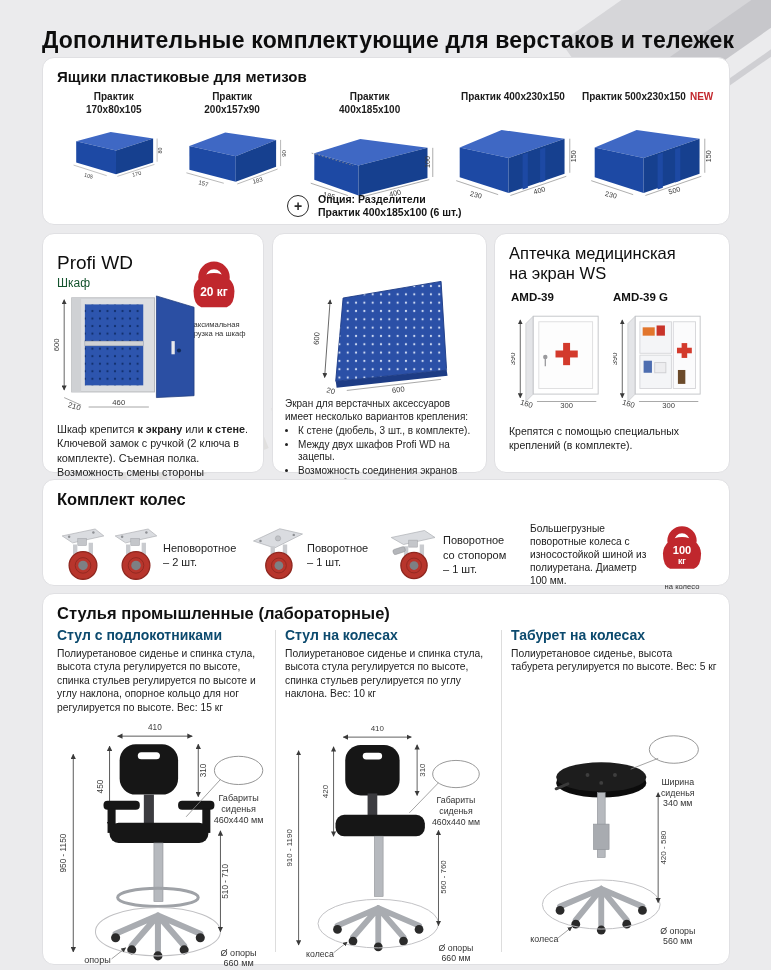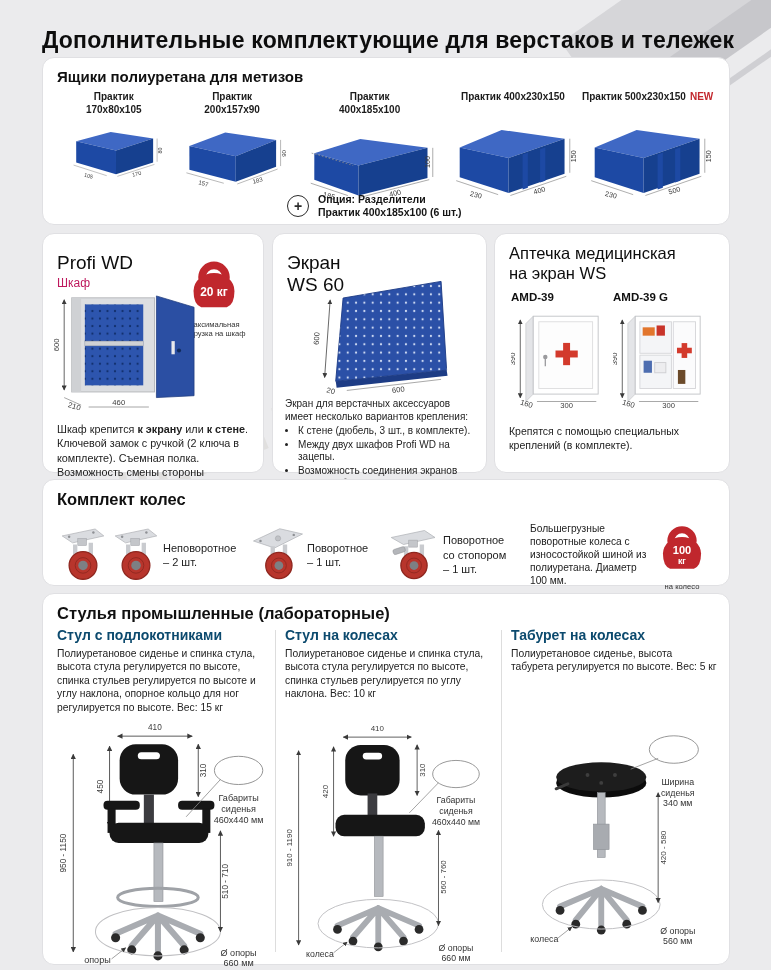--- a/index.html
+++ b/index.html
@@ -40,21 +40,21 @@
   .bin-name{font-size:10px;font-weight:700;line-height:1.25;color:#1b1b1b;min-height:25px}
   .badge-new{color:#c2272d;font-weight:800;margin-left:4px}
   .bin-fig{display:flex;align-items:flex-end;justify-content:center}
   .option-row{position:absolute;left:244px;bottom:5px;display:flex;gap:9px;align-items:center}
   .plus-circle{width:20px;height:20px;border:1.6px solid #2b2b2b;border-radius:50%;
     display:flex;align-items:center;justify-content:center;font-size:14px;font-weight:700;color:#2b2b2b;flex:0 0 auto}
   .option-text{font-size:10.5px;font-weight:800;line-height:1.25;color:#151515}
 
   
   .panel-title-lg{font-size:19px;font-weight:400;margin:8px 0 0;color:#0e0e0e}
-  .panel-sub{font-size:12px;margin-top:2px;color:#be185d}
+  .panel-sub{font-size:12px;margin-top:2px;color:#14532d}
   .kb-block{position:absolute;right:8px;top:21px;width:82px;text-align:center}
   .kb-caption{font-size:7.6px;line-height:1.25;color:#333;margin-top:1px}
   .cab-fig{position:absolute;left:8px;top:58px}
   .profi-desc{position:absolute;left:14px;right:10px;top:177px;font-size:10.8px;line-height:1.34;color:#222}
   .screen-fig{position:absolute;left:28px;top:40px}
   .screen-text{position:absolute;left:12px;right:8px;top:164px;font-size:10px;line-height:1.26;color:#222}
   .screen-text ul{margin:2px 0 0 13px;padding:0}
   .screen-text li{margin:0 0 1px}
   .medkit-title{font-size:16.5px;font-weight:400;line-height:1.2;margin:0;color:#0e0e0e}
   .medkits{display:flex;justify-content:space-between;margin-top:7px;padding:0 2px}
@@ -108,21 +108,21 @@
     <div class="b3"></div>
 </div>
 
 <div class="wm" id="wm1">ЛЕВИЛОН</div>
 <div class="wm" id="wm2">ЛЕВИЛОН</div>
 <div class="wm-sub" id="wm2s">МЕТАЛЛ</div>
 
 <h1 class="page-title">Дополнительные комплектующие для верстаков и тележек</h1>
 
 <section class="panel" id="panel-bins">
-  <h2 class="sec-title">Ящики полиуретана для метизов</h2>
+  <h2 class="sec-title">Ящики пластиковые для метизов</h2>
   <div class="bins-row">
 
     <div class="bin-col" style="width:118px">
       <div class="bin-name">
         <div>Практик</div>
         <div>170x80x105</div>
       </div>
       <div class="bin-fig">
       <svg width="100" height="63" viewBox="0 0 150 95">
         <polygon points="18,38 70,24 134,34 78,52" fill="#3f68c4"></polygon>
@@ -266,24 +266,20 @@
       <text class="dt" text-anchor="middle" x="72" y="120">460</text>
     </svg>
   </div>
 
   <p class="profi-desc">
     <span>Шкаф крепится </span><b>к экрану</b><span> или </span><b>к стене</b><span>. Ключевой замок с ручкой (2 ключа в комплекте). Съемная полка. Возможность смены стороны открывания.</span>
   </p>
 </section>
 
 <section class="panel" id="panel-screen">
-  <h2 class="panel-title-lg" style="line-height:1.15">
-    <div>Экран</div>
-    <div>WS 60</div>
-  </h2>
 
   <div class="screen-fig">
     <svg width="160" height="122" viewBox="0 0 170 132">
       <polygon points="44,26 150,8 156,104 36,116" fill="#2b50a7" stroke="#1d3c85" stroke-width="1"></polygon>
       <polygon points="44,26 150,8 156,104 36,116" fill="url(#pegw)"></polygon>
       <polygon points="36,116 156,104 157,110 37,123" fill="#1d3c85"></polygon>
       <line x1="30" y1="28" x2="24" y2="112" class="dim-line" marker-start="url(#ah)" marker-end="url(#ah)"></line>
       <text class="dt" text-anchor="middle" transform="rotate(-86 18 70)" x="18" y="70">600</text>
       <line x1="48" y1="126" x2="150" y2="114" class="thin"></line>
       <text class="dt" text-anchor="middle" transform="rotate(-7 104 128)" x="104" y="128">600</text>

